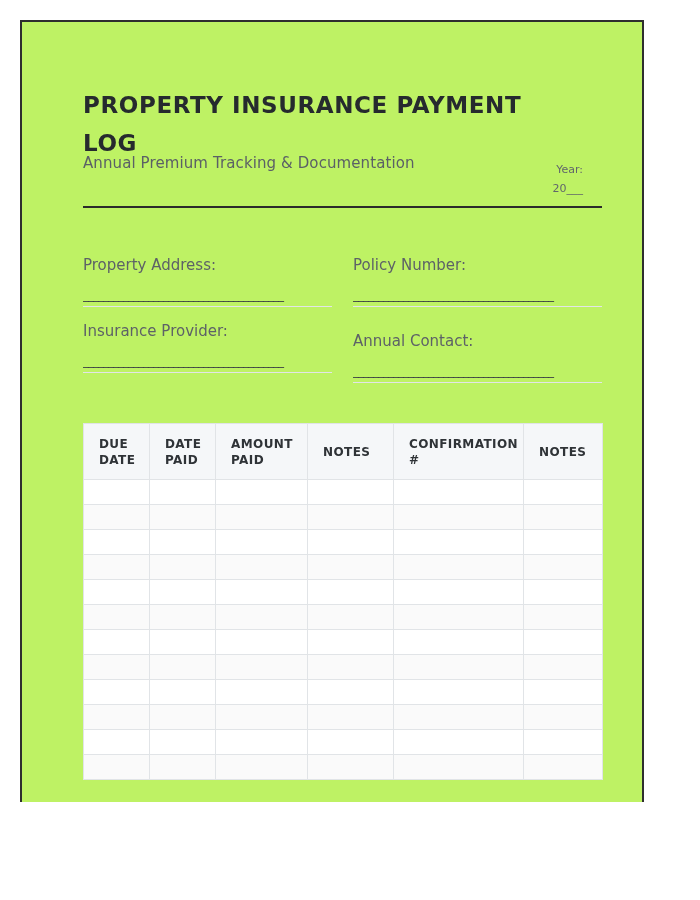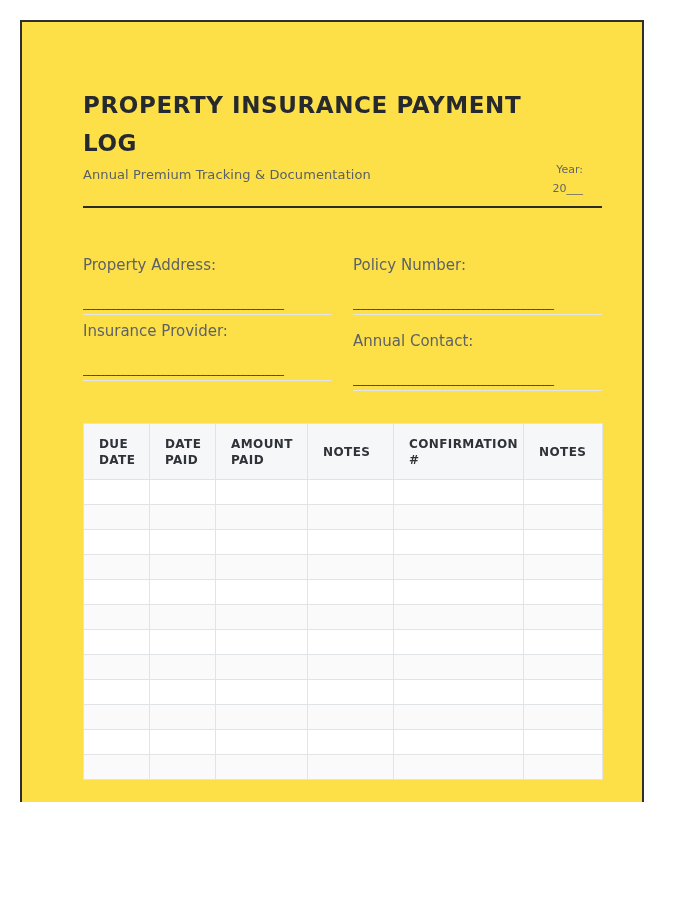--- a/index.html
+++ b/index.html
@@ -18,40 +18,40 @@
     .page {
       position: absolute;
       left: 20px;
       top: 20px;
       width: 624px;
       height: 782px;
       border-left: 2px solid #2e2e2e;
       border-right: 2px solid #2e2e2e;
       border-top: 2px solid #2e2e2e;
       box-sizing: border-box;
-      background: #fde047;
+      background: #bef264;
     }
     .title {
       position: absolute;
       left: 61px;
       top: 64px;
       width: 440px;
       margin: 0;
       font-family: "DejaVu Sans", sans-serif;
       font-weight: bold;
       font-size: 23px;
       line-height: 38px;
       letter-spacing: 0.6px;
       color: #262a2e;
     }
     .subtitle {
       position: absolute;
       left: 61px;
-      top: 145px;
-      font-size: 13px;
+      top: 132px;
+      font-size: 15px;
       color: #5b6066;
       letter-spacing: 0.1px;
     }
     .year-block {
       position: absolute;
       right: 59px;
       top: 138px;
       text-align: right;
       font-size: 11px;
       color: #61666b;
@@ -69,21 +69,21 @@
       position: absolute;
       width: 249px;
     }
     .field-label {
       font-size: 15px;
       color: #5d6267;
       height: 20px;
       line-height: 20px;
     }
     .field-line {
-      margin-top: 20px;
+      margin-top: 12px;
       font-size: 12px;
       color: #3b3f44;
       letter-spacing: -1px;
       white-space: nowrap;
       overflow: hidden;
       height: 16px;
       line-height: 16px;
     }
     .field-underline {
       margin-top: 3px;

